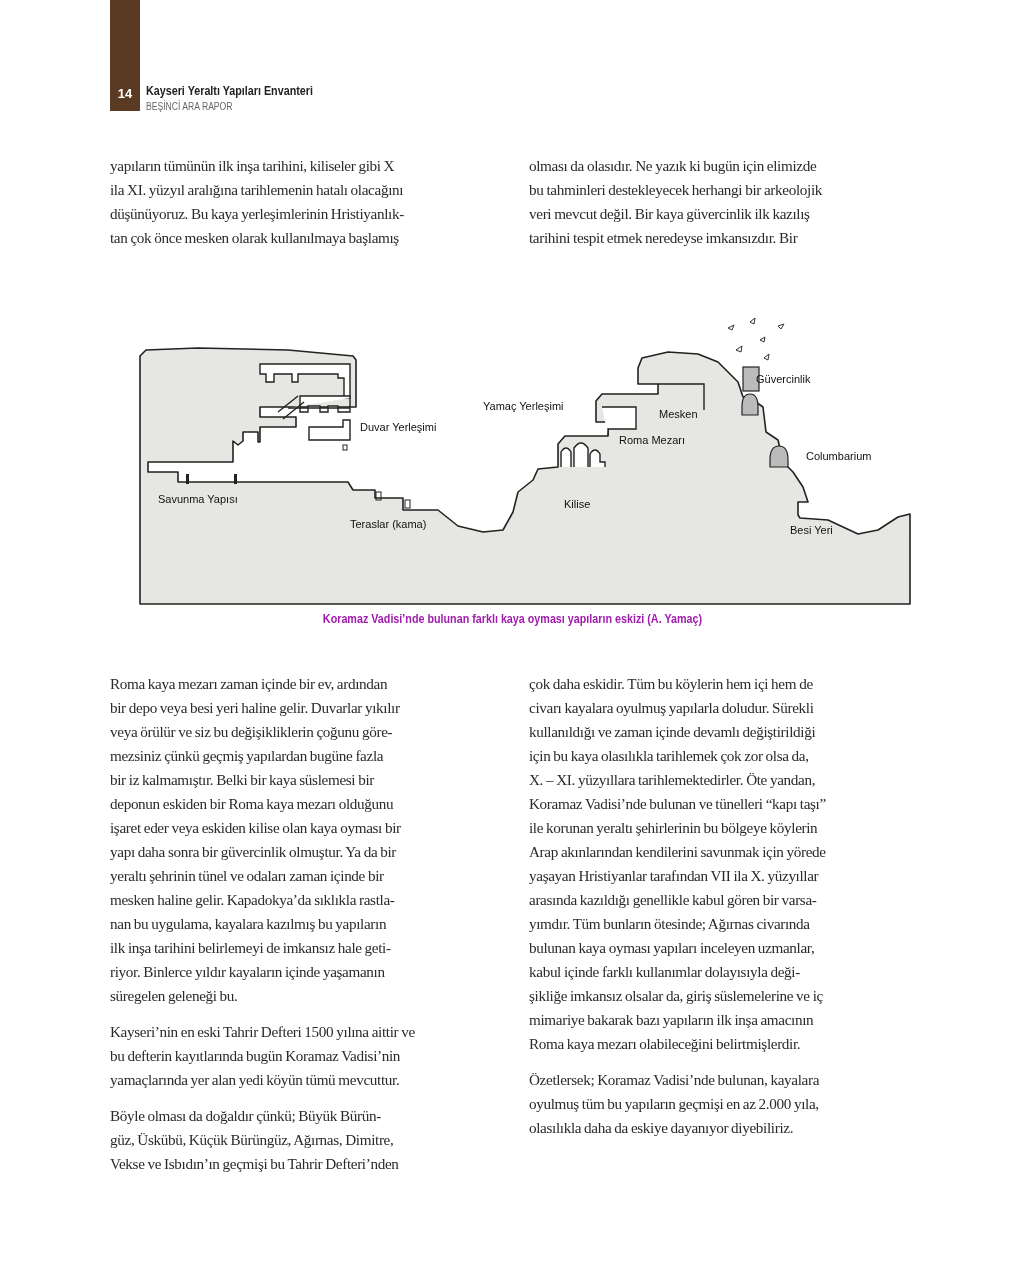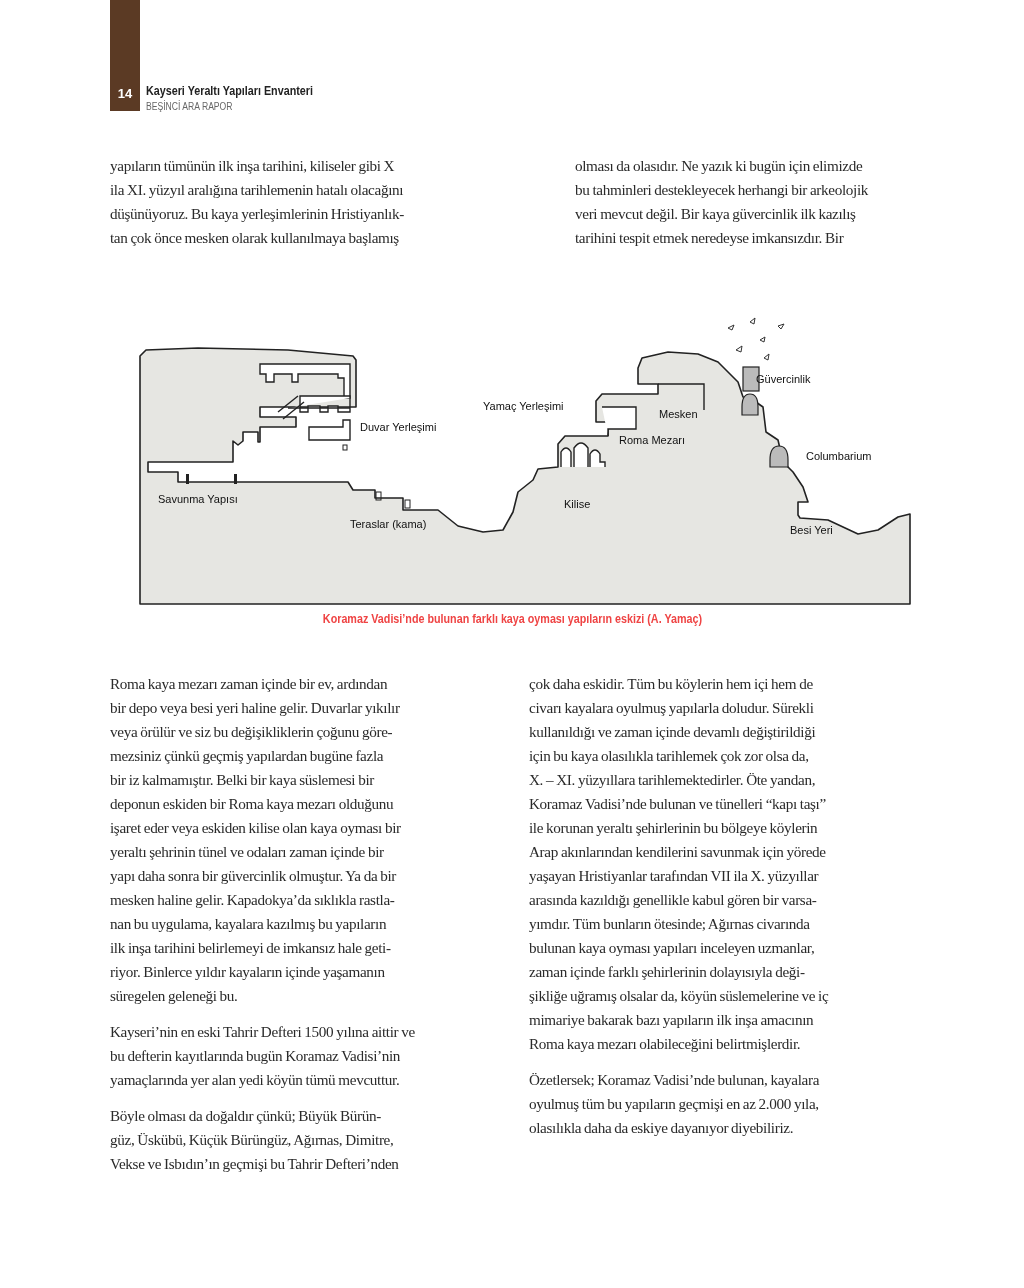--- a/index.html
+++ b/index.html
@@ -29,40 +29,40 @@
   .col {
     position: absolute; width: 400px;
     font-family: Liberation Serif, serif; font-size: 15.2px; line-height: 24px; color: #2a2a2a;
     text-align: justify; letter-spacing: -0.35px; word-spacing: -0.5px;
   }
   .col p { margin: 0 0 12px 0; }
   .line { display: block; white-space: nowrap; }
   .figure { position: absolute; left: 138px; top: 312px; width: 780px; height: 296px; }
   .caption {
     position: absolute; left: 0; width: 1024px; top: 612px; text-align: center;
-    font-family: "Liberation Sans", sans-serif; font-weight: bold; font-size: 12.5px; color: #ef4444;
+    font-family: "Liberation Sans", sans-serif; font-weight: bold; font-size: 12.5px; color: #a21caf;
   }
   .caption span { display: inline-block; transform: scaleX(0.86); }
   svg text { font-family: "Liberation Sans", sans-serif; font-size: 11px; fill: #111; }
 </style>
 </head>
 <body>
 
 <div class="tab"></div>
 <div class="page-num">14</div>
 <div class="run-title">Kayseri Yeraltı Yapıları Envanteri</div>
 <div class="run-sub">BEŞİNCİ ARA RAPOR</div>
 
 <div class="col" style="left:110px; top:154px;">
   <span class="line">yapıların tümünün ilk inşa tarihini, kiliseler gibi X</span>
   <span class="line">ila XI. yüzyıl aralığına tarihlemenin hatalı olacağını</span>
   <span class="line">düşünüyoruz. Bu kaya yerleşimlerinin Hristiyanlık-</span>
   <span class="line">tan çok önce mesken olarak kullanılmaya başlamış</span>
 </div>
-<div class="col" style="left:529px; top:154px;margin-left:46px;">
+<div class="col" style="left:529px; top:154px;">
   <span class="line">olması da olasıdır. Ne yazık ki bugün için elimizde</span>
   <span class="line">bu tahminleri destekleyecek herhangi bir arkeolojik</span>
   <span class="line">veri mevcut değil. Bir kaya güvercinlik ilk kazılış</span>
   <span class="line">tarihini tespit etmek neredeyse imkansızdır. Bir</span>
 </div>
 
 <div class="figure">
   <svg width="780" height="296" viewBox="0 0 780 296">
 
     <path d="
@@ -128,22 +128,22 @@
 
 <div class="col" style="left:110px; top:672px;">
   <p>
     <span class="line">Roma kaya mezarı zaman içinde bir ev, ardından</span>
     <span class="line">bir depo veya besi yeri haline gelir. Duvarlar yıkılır</span>
     <span class="line">veya örülür ve siz bu değişikliklerin çoğunu göre-</span>
     <span class="line">mezsiniz çünkü geçmiş yapılardan bugüne fazla</span>
     <span class="line">bir iz kalmamıştır. Belki bir kaya süslemesi bir</span>
     <span class="line">deponun eskiden bir Roma kaya mezarı olduğunu</span>
     <span class="line">işaret eder veya eskiden kilise olan kaya oyması bir</span>
+    <span class="line">yapı daha sonra bir güvercinlik olmuştur. Ya da bir</span>
     <span class="line">yeraltı şehrinin tünel ve odaları zaman içinde bir</span>
-    <span class="line">yapı daha sonra bir güvercinlik olmuştur. Ya da bir</span>
     <span class="line">mesken haline gelir. Kapadokya’da sıklıkla rastla-</span>
     <span class="line">nan bu uygulama, kayalara kazılmış bu yapıların</span>
     <span class="line">ilk inşa tarihini belirlemeyi de imkansız hale geti-</span>
     <span class="line">riyor. Binlerce yıldır kayaların içinde yaşamanın</span>
     <span class="line">süregelen geleneği bu.</span>
   </p>
   <p>
     <span class="line">Kayseri’nin en eski Tahrir Defteri 1500 yılına aittir ve</span>
     <span class="line">bu defterin kayıtlarında bugün Koramaz Vadisi’nin</span>
     <span class="line">yamaçlarında yer alan yedi köyün tümü mevcuttur.</span>
@@ -162,22 +162,22 @@
     <span class="line">kullanıldığı ve zaman içinde devamlı değiştirildiği</span>
     <span class="line">için bu kaya olasılıkla tarihlemek çok zor olsa da,</span>
     <span class="line">X. – XI. yüzyıllara tarihlemektedirler. Öte yandan,</span>
     <span class="line">Koramaz Vadisi’nde bulunan ve tünelleri “kapı taşı”</span>
     <span class="line">ile korunan yeraltı şehirlerinin bu bölgeye köylerin</span>
     <span class="line">Arap akınlarından kendilerini savunmak için yörede</span>
     <span class="line">yaşayan Hristiyanlar tarafından VII ila X. yüzyıllar</span>
     <span class="line">arasında kazıldığı genellikle kabul gören bir varsa-</span>
     <span class="line">yımdır. Tüm bunların ötesinde; Ağırnas civarında</span>
     <span class="line">bulunan kaya oyması yapıları inceleyen uzmanlar,</span>
-    <span class="line">zaman içinde farklı şehirlerinin dolayısıyla deği-</span>
-    <span class="line">şikliğe uğramış olsalar da, köyün süslemelerine ve iç</span>
+    <span class="line">kabul içinde farklı kullanımlar dolayısıyla deği-</span>
+    <span class="line">şikliğe imkansız olsalar da, giriş süslemelerine ve iç</span>
     <span class="line">mimariye bakarak bazı yapıların ilk inşa amacının</span>
     <span class="line">Roma kaya mezarı olabileceğini belirtmişlerdir.</span>
   </p>
   <p>
     <span class="line">Özetlersek; Koramaz Vadisi’nde bulunan, kayalara</span>
     <span class="line">oyulmuş tüm bu yapıların geçmişi en az 2.000 yıla,</span>
     <span class="line">olasılıkla daha da eskiye dayanıyor diyebiliriz.</span>
   </p>
 </div>
 

